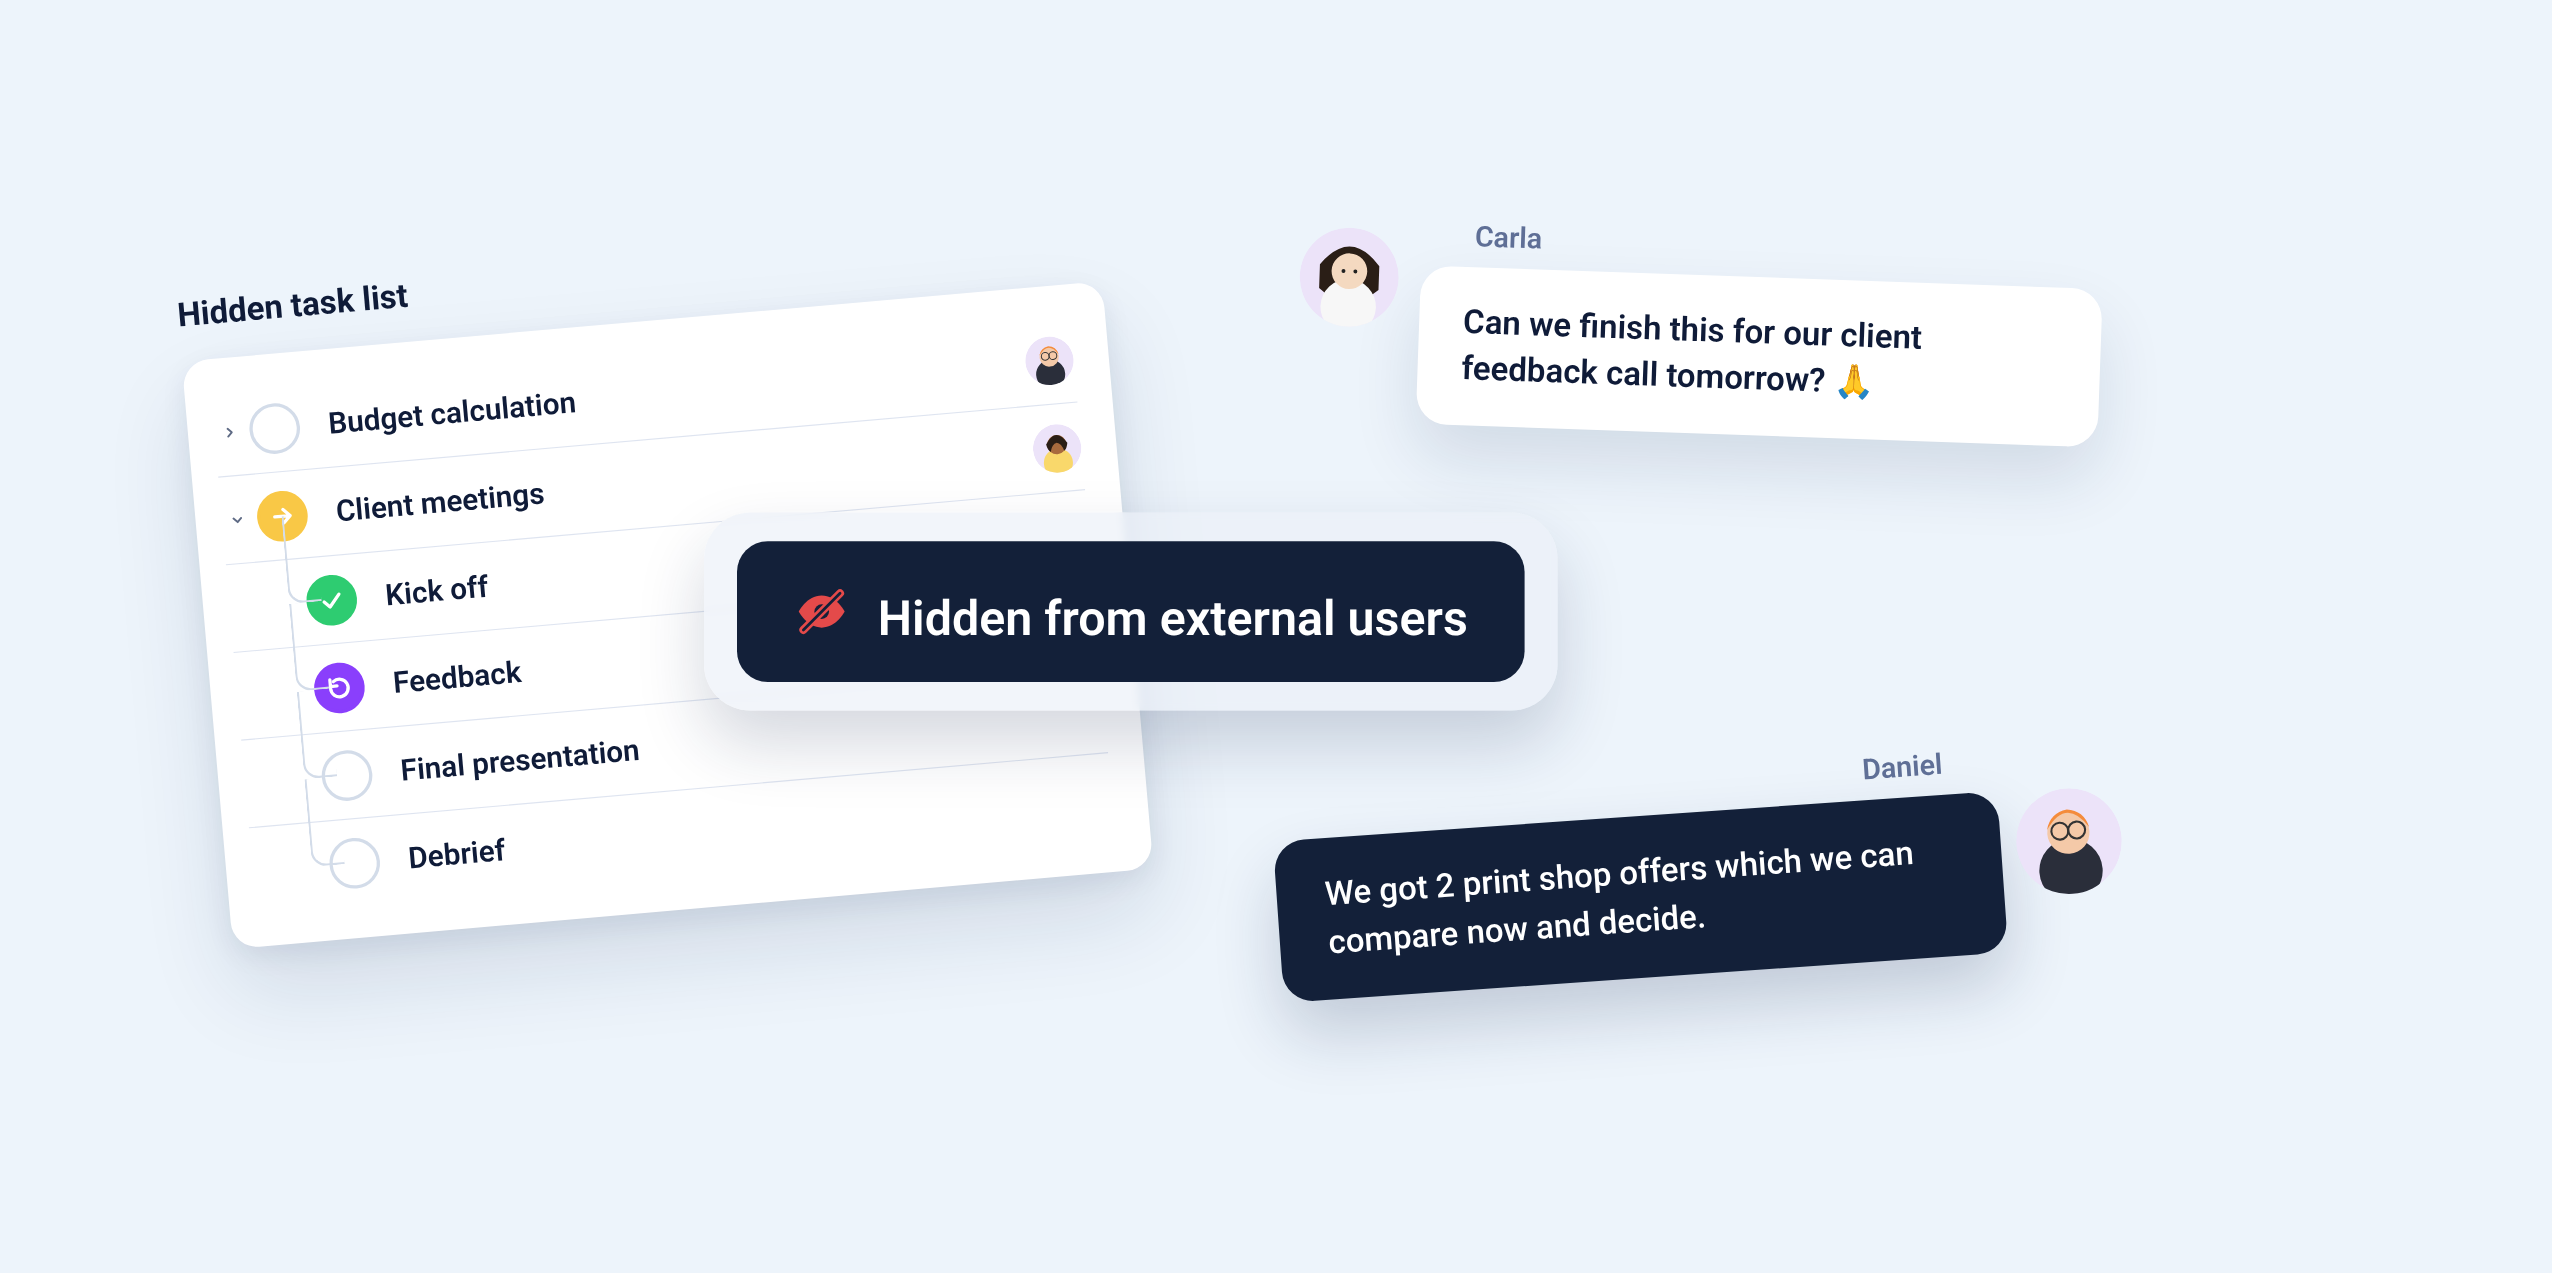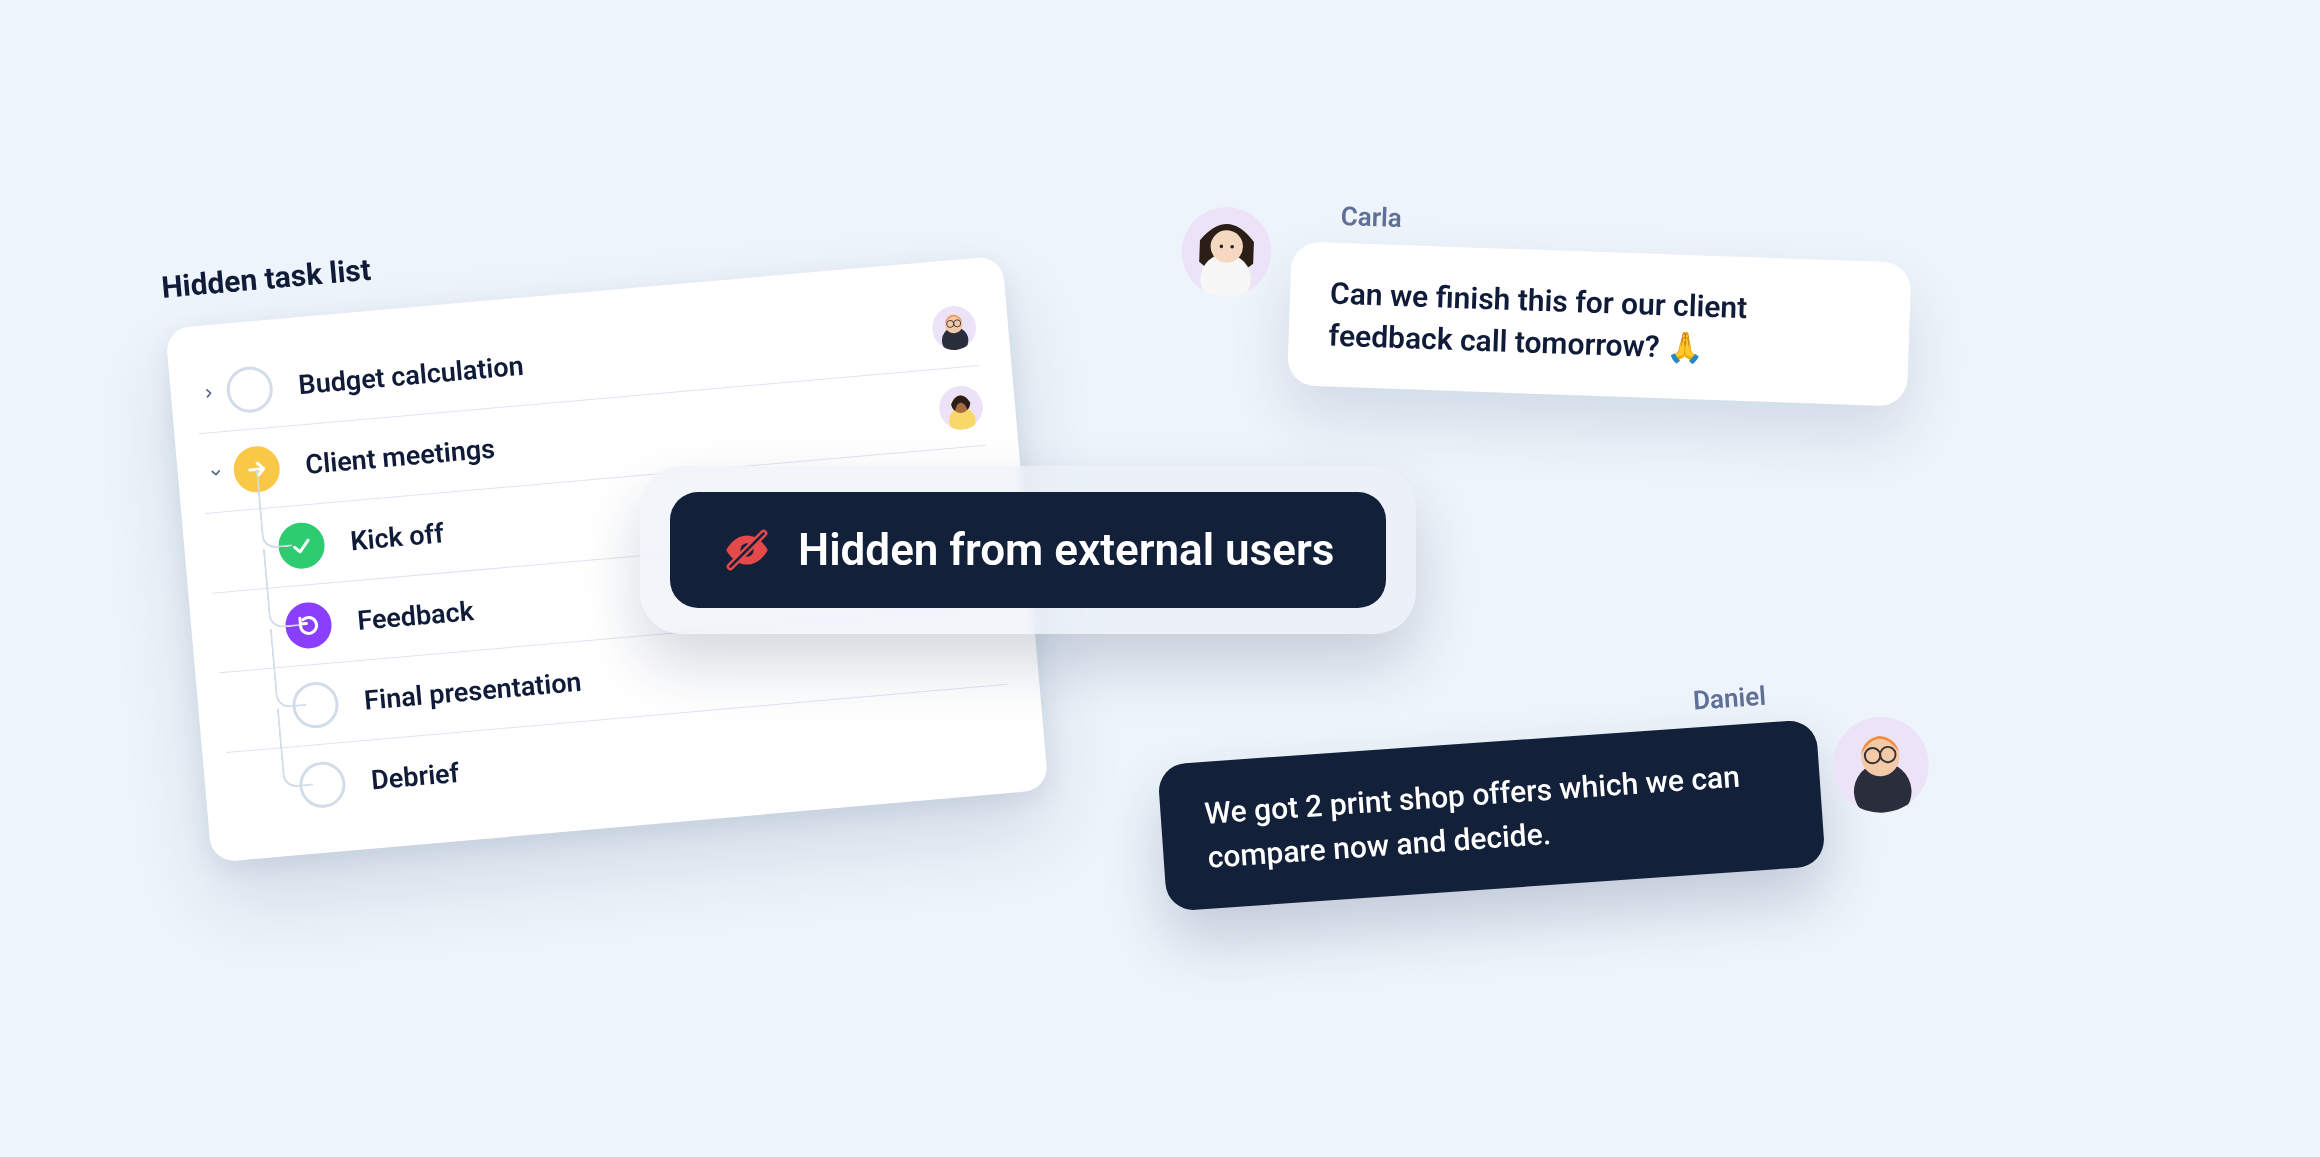--- a/index.html
+++ b/index.html
@@ -109,20 +109,21 @@
     border-radius: 28px;
     padding: 32px 52px;
     display: flex;
     align-items: center;
     gap: 26px;
   }
   .banner-text {
     font-size: 44px;
     font-weight: 600;
     color: #ffffff;
+    margin-top: 12px;
   }
   .eye-off-icon { width: 50px; height: 50px; }
 
   
   .chat-carla {
     position: absolute;
     left: 1290px;
     top: 210px;
     transform: rotate(2deg);
   }

